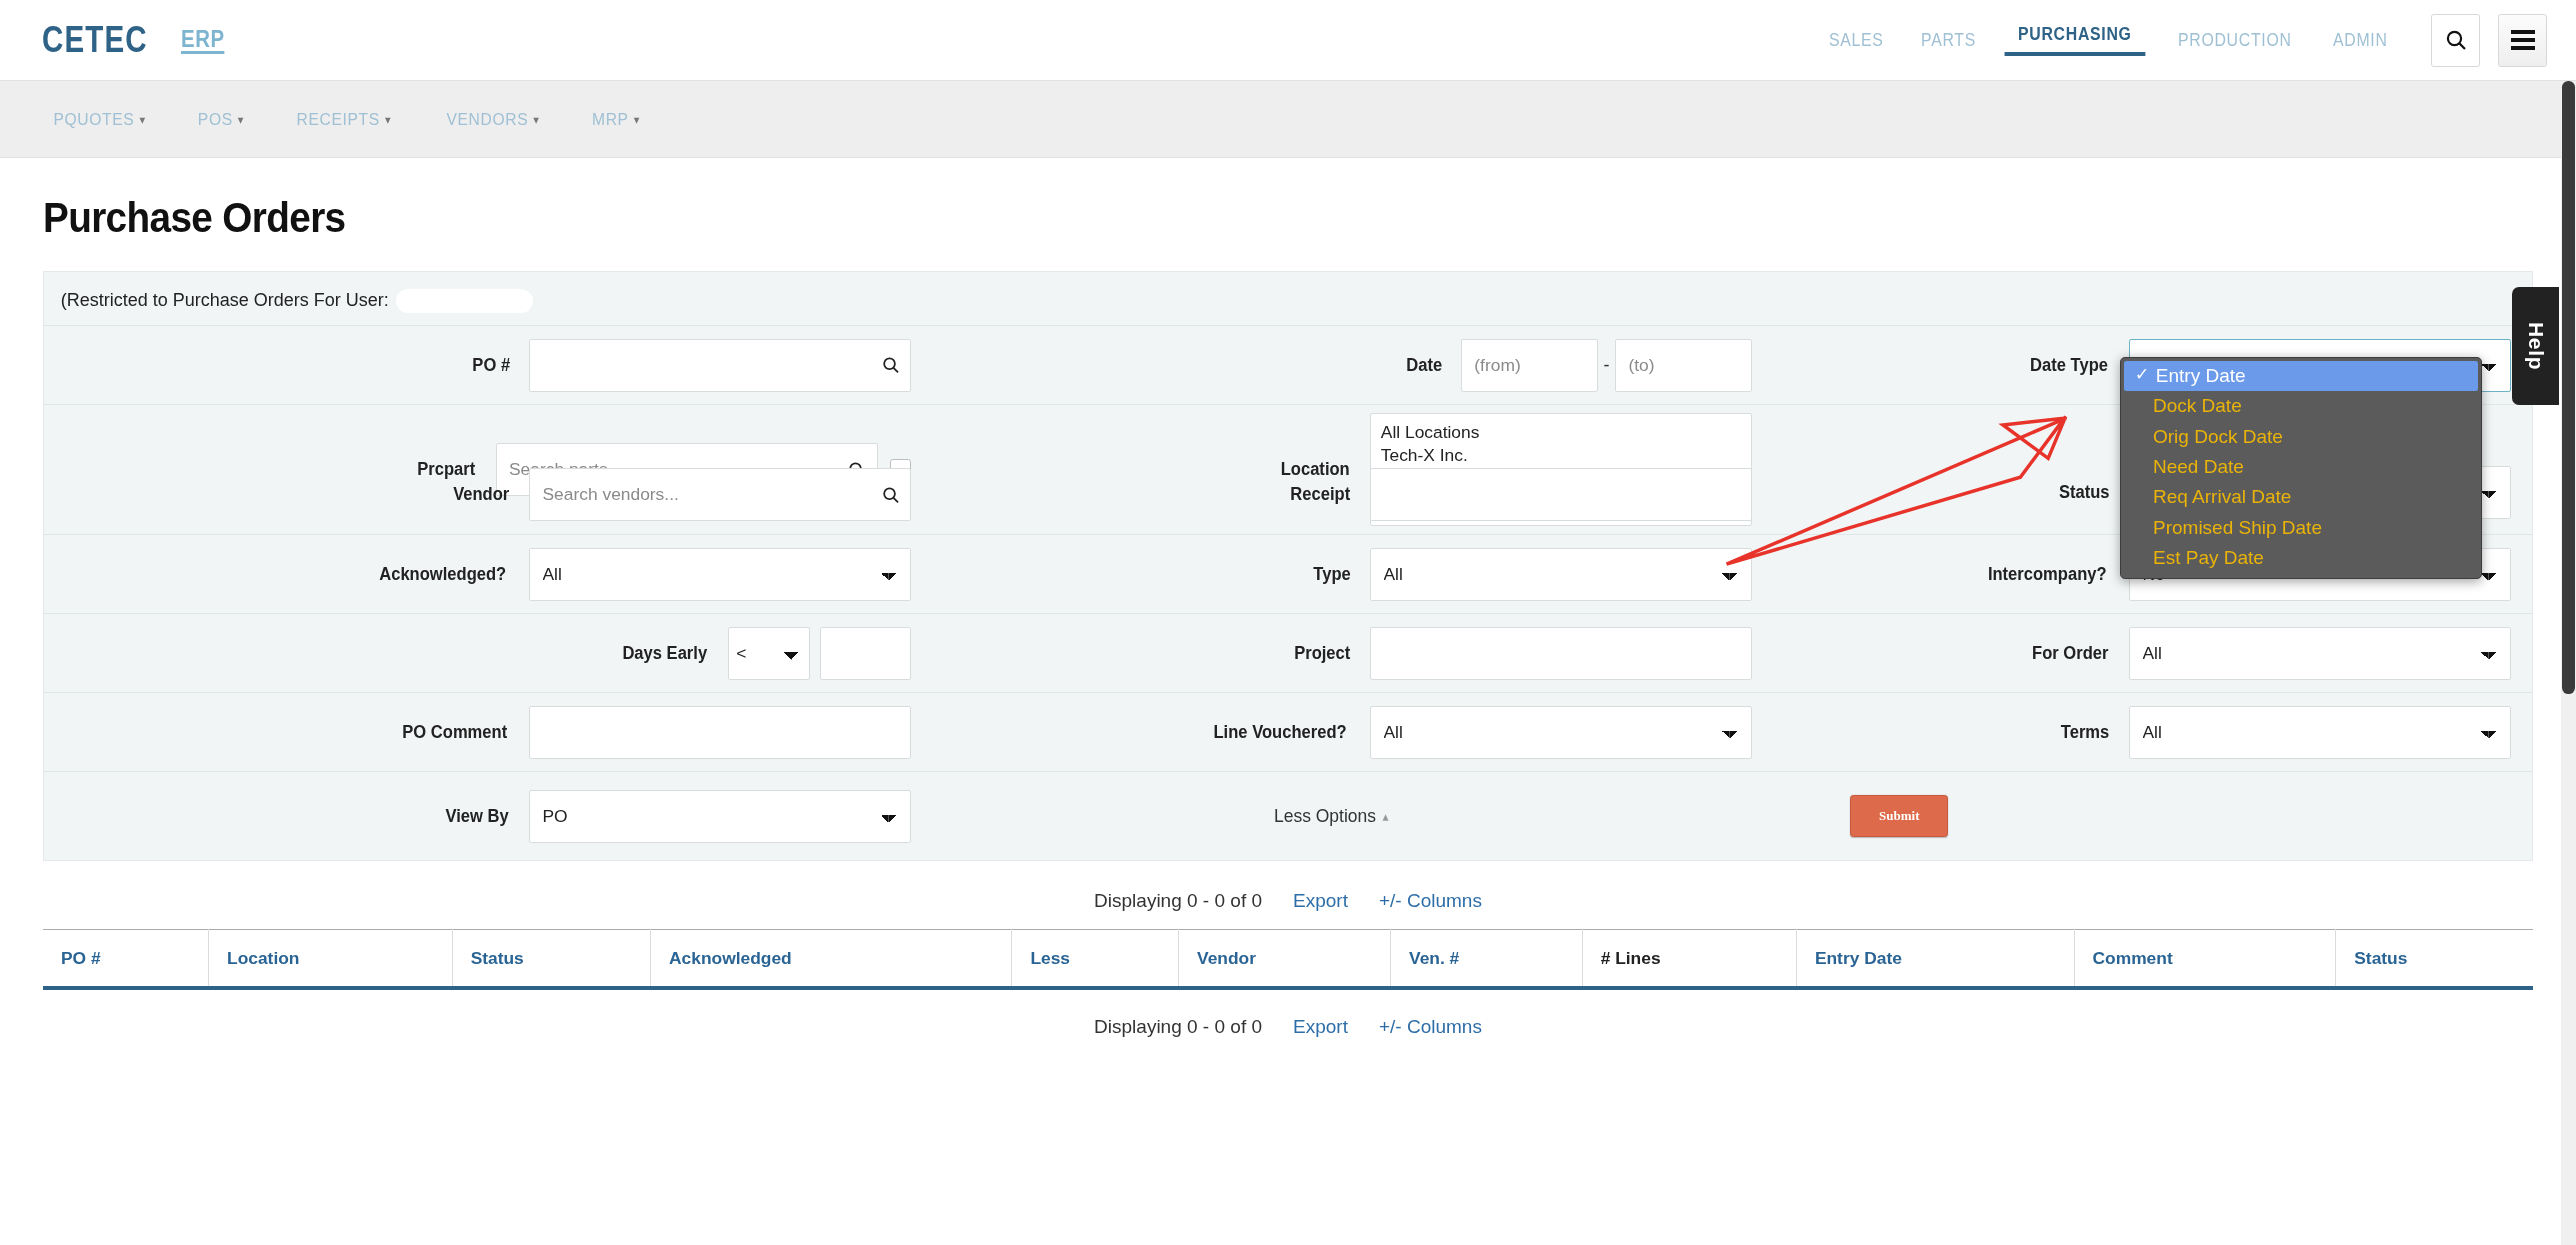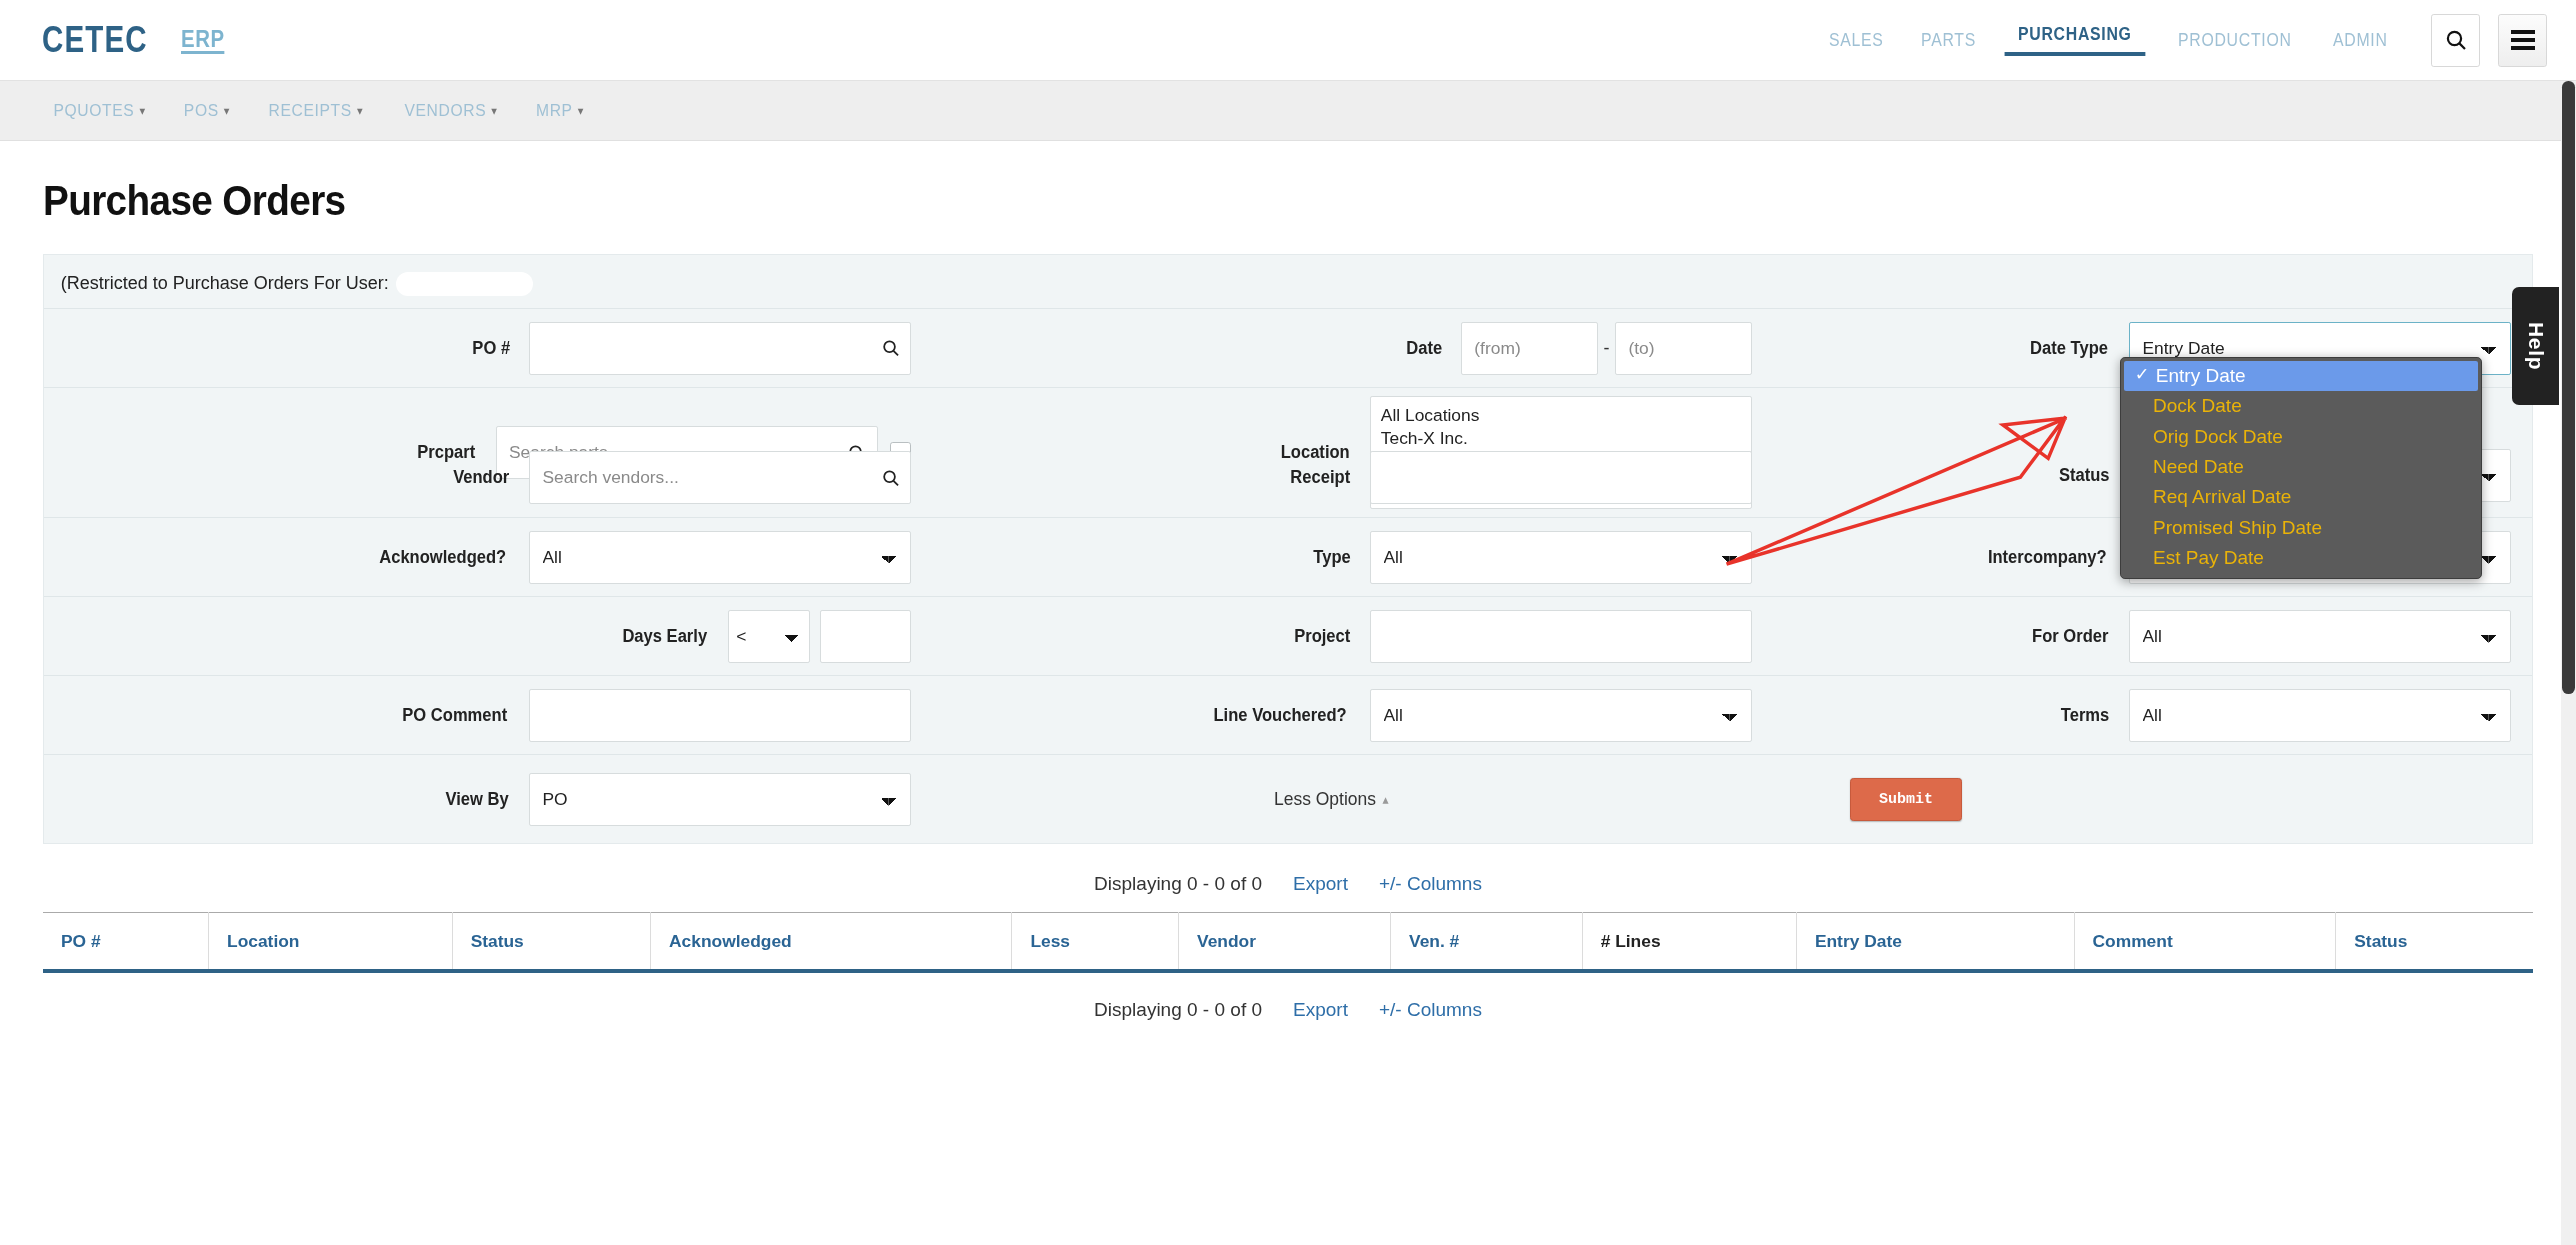--- a/index.html
+++ b/index.html
@@ -47,22 +47,22 @@
   .iconbtn {
     width:49px; height:53px; border:0.7px solid #d8d8d8; border-radius:2.8px;
     background:#fff; display:flex; align-items:center; justify-content:center;
     margin-left:24px; cursor:pointer;
   }
   .iconbtn.menu { background:linear-gradient(#fcfcfc,#eeeeee); margin-left:18px; }
   .burger span { display:block; width:24px; height:4.2px; background:#111; margin:3.5px 0; }
 
   
   .subnav {
-    height:60px; background:#eeeeee; border-bottom:0.7px solid #e0e0e0;
-    display:flex; align-items:center; padding-left:33px; gap:0;
+    height:77px; background:#eeeeee; border-bottom:0.7px solid #e0e0e0;
+    display:flex; align-items:center; padding-left:33px; gap:14px;
   }
   .subnav-item {
     font-size:17.4px; color:#9fc0d4; letter-spacing:0.7px; padding:0 15.3px;
     cursor:pointer; display:flex; align-items:center; gap:5.6px;
     transform:scaleX(0.9);
   }
   .caret-dn { color:#777; font-size:12.5px; }
 
   
   .page { padding:0 43px; }
@@ -122,22 +122,22 @@
     background:#fff; margin-left:12.5px; cursor:pointer;
   }
   .listbox {
     width:382px; height:113px; background:#fff; border:0.7px solid #d7dcdd;
     border-radius:2.1px; padding:7px 0 0 9.8px; font-size:17.4px; color:#222;
     line-height:1.32; cursor:pointer;
   }
   .tiny-num { width:91px; margin-left:9.8px; }
   .submit {
     background:#dd6a4a; border:0.7px solid #c75a3c; border-radius:3.5px;
-    color:#fff; font-size:15px; font-weight:bold; padding:12px 28px;
-    cursor:pointer; font-family:Liberation Mono, monospace;
+    color:#fff; font-size:13px; font-weight:bold; padding:12px 28px;
+    cursor:pointer; font-family:Liberation Serif, serif;
     box-shadow:0 0.7px 1.4px rgba(0,0,0,.25);
   }
   .less-options {
     font-size:19px; color:#333; display:flex; align-items:center; gap:7px;
     cursor:pointer; transform:scaleX(0.92);
   }
   .tri-up { color:#9a9a9a; font-size:13.2px; }
 
   
   .results-bar {

